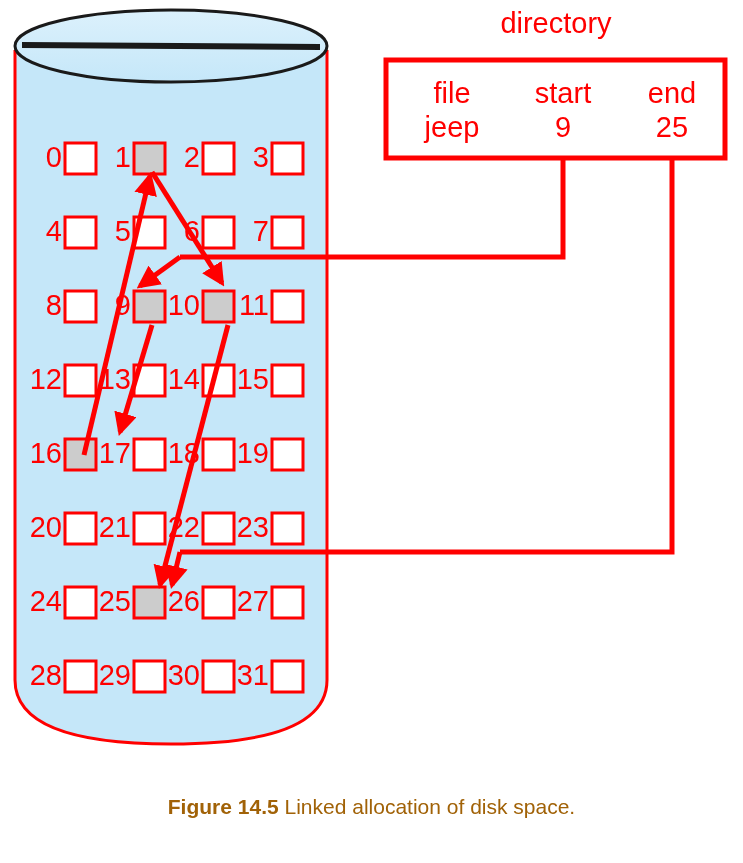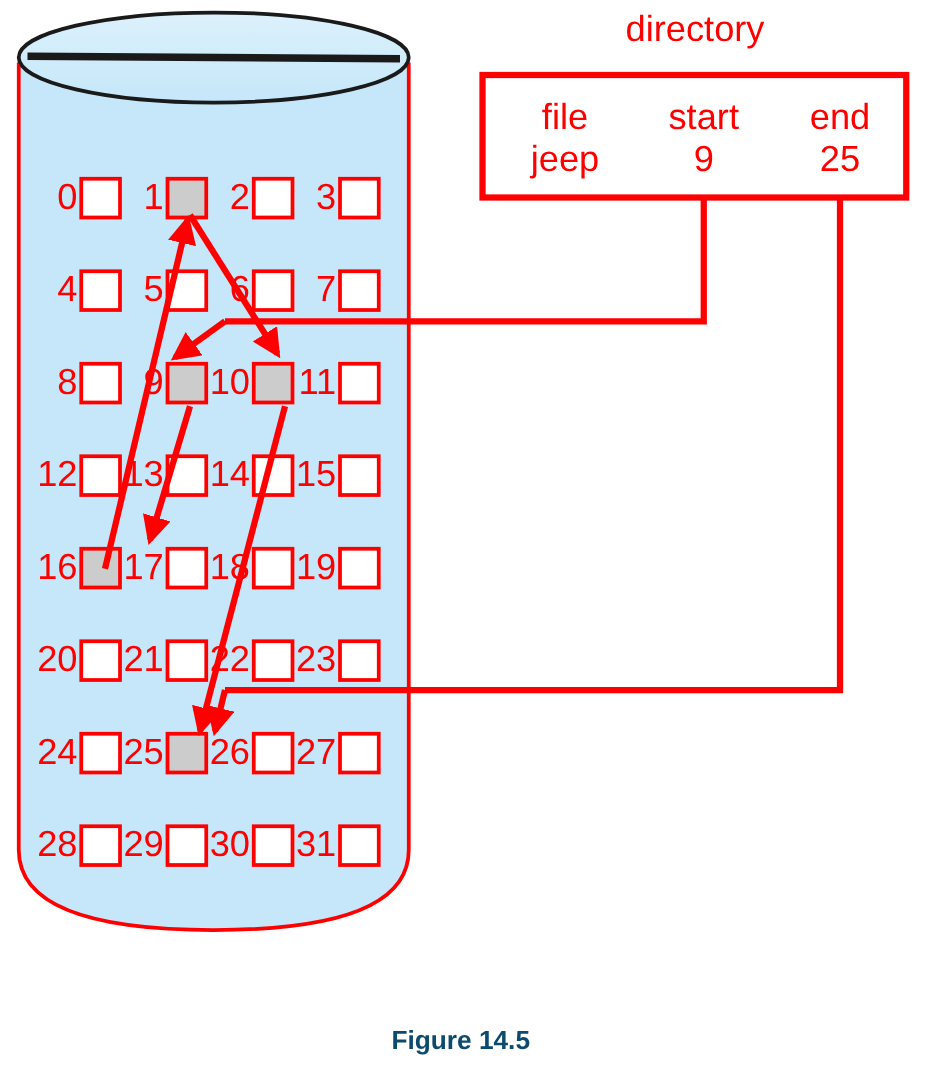--- a/index.html
+++ b/index.html
@@ -45,23 +45,23 @@
     font-family: "Liberation Sans", sans-serif;
     text-anchor: middle;
   }
   #caption-bar {
     position: absolute;
     left: 0;
     top: 795px;
     width: 743px;
     height: 50px;
     display: flex;
-    align-items: flex-end;
+    align-items: flex-start;
     justify-content: center;
-    color: #0c4a6e;
+    color: #a16207;
     font-size: 21px;
     font-family: "Liberation Sans", sans-serif;
     white-space: pre;
   }
   #caption-label {
     font-weight: bold;
   }
   #caption-text {
     font-weight: normal;
   }
@@ -190,16 +190,16 @@
       <polyline points="563,158 563,257 180,257" fill="none" stroke="#ff0000" stroke-width="5" stroke-linejoin="miter"></polyline>
       <line x1="180" y1="257" x2="140" y2="286" stroke="#ff0000" stroke-width="5" marker-end="url(#arrowRed)"></line>
 
       <polyline points="672,158 672,552 180,552" fill="none" stroke="#ff0000" stroke-width="5" stroke-linejoin="miter"></polyline>
       <line x1="180" y1="552" x2="172" y2="585" stroke="#ff0000" stroke-width="5" marker-end="url(#arrowRed)"></line>
     </g>
 
   </svg>
 
   <div id="caption-bar">
-    <span id="caption-label">Figure 14.5</span><span> </span>
+    <span id="caption-label">Figure 14.5</span><span> </span><span id="caption-text">Linked allocation of disk space.</span>
   </div>
 
 </div>
 
 </body></html>

